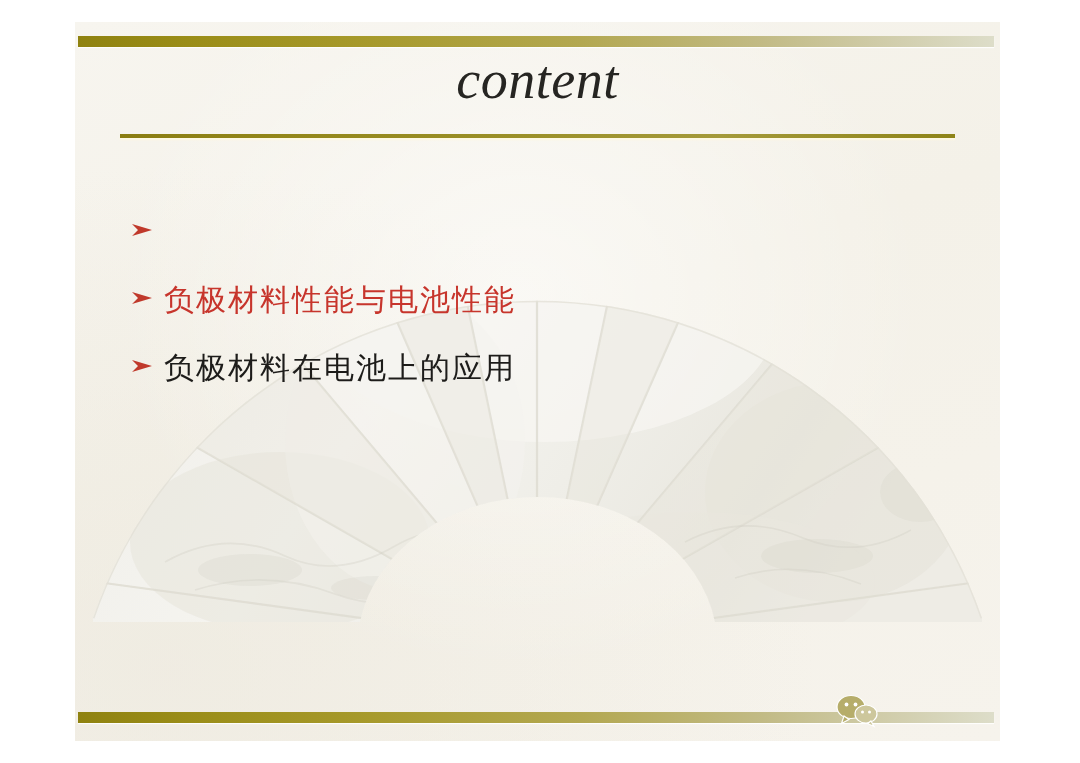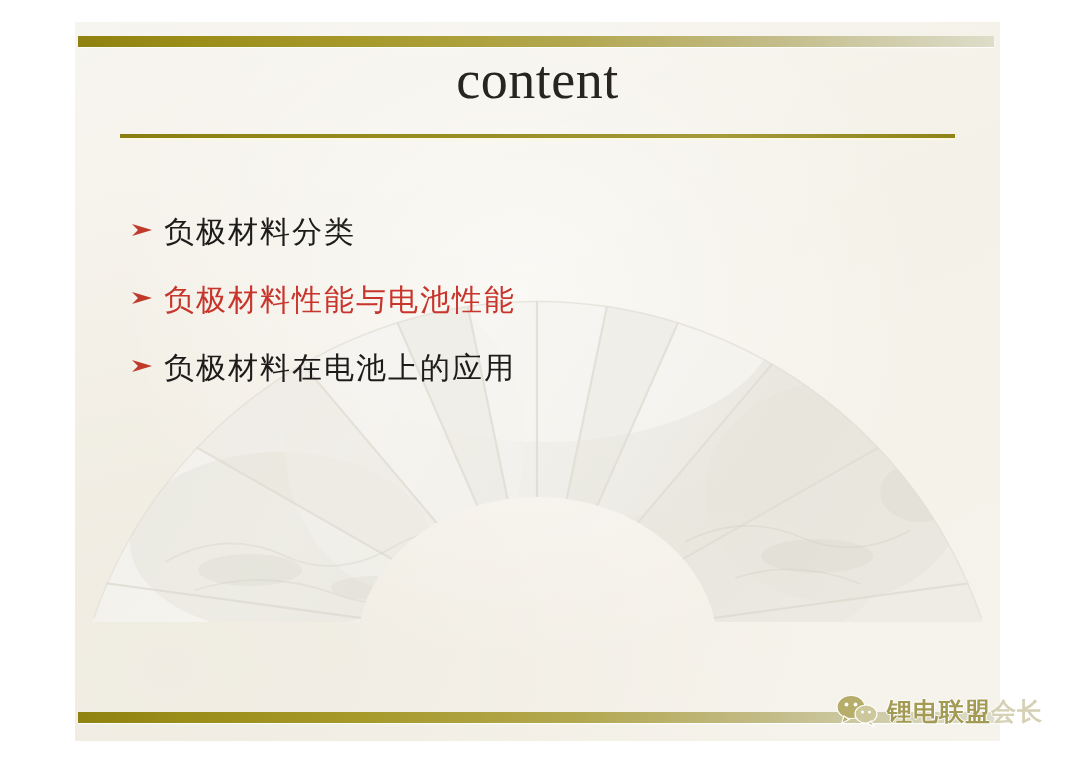--- a/index.html
+++ b/index.html
@@ -71,20 +71,21 @@
   .gold-bar.top    { top: 14px; }
   .gold-bar.bottom { top: 690px; }
 
   
   .title-block {
     position: absolute;
     left: 0;
     top: 30px;
     width: 925px;
     text-align: center;
+    font-style: italic;
   }
   .slide-title {
     font-family: "Liberation Serif", "DejaVu Serif", serif;
     font-size: 54px;
     line-height: 1.05;
     color: #262522;
     letter-spacing: 0.5px;
     font-weight: 400;
   }
 
@@ -253,21 +254,20 @@
     <div class="title-rule"></div>
 
     <div class="bullet-list">
 
       <div class="bullet-row">
         <span class="bullet-marker">
           <svg width="26" height="18" viewBox="0 0 26 18">
             <path d="M2 3 L22 9 L2 15 L8 9 Z" fill="#c0392b"></path>
           </svg>
         </span>
-        <span class="bullet-text">负极材料分类</span>
       </div>
 
       <div class="bullet-row is-highlight">
         <span class="bullet-marker">
           <svg width="26" height="18" viewBox="0 0 26 18">
             <path d="M2 3 L22 9 L2 15 L8 9 Z" fill="#c0392b"></path>
           </svg>
         </span>
         <span class="bullet-text">负极材料性能与电池性能</span>
       </div>
@@ -297,16 +297,15 @@
           <path d="M35 27 L38 32.5 L31.5 29.5 Z"></path>
         </g>
         <g fill="#ffffff">
           <circle cx="10.5" cy="10.5" r="1.9"></circle>
           <circle cx="19.5" cy="10.5" r="1.9"></circle>
           <circle cx="26.5" cy="18" r="1.5"></circle>
           <circle cx="33.5" cy="18" r="1.5"></circle>
         </g>
       </svg>
     </span>
-    <span class="wm-text"><span>锂电联盟</span><span class="wm-fade">会长</span></span>
   </div>
 
 </div>
 
 </body></html>

